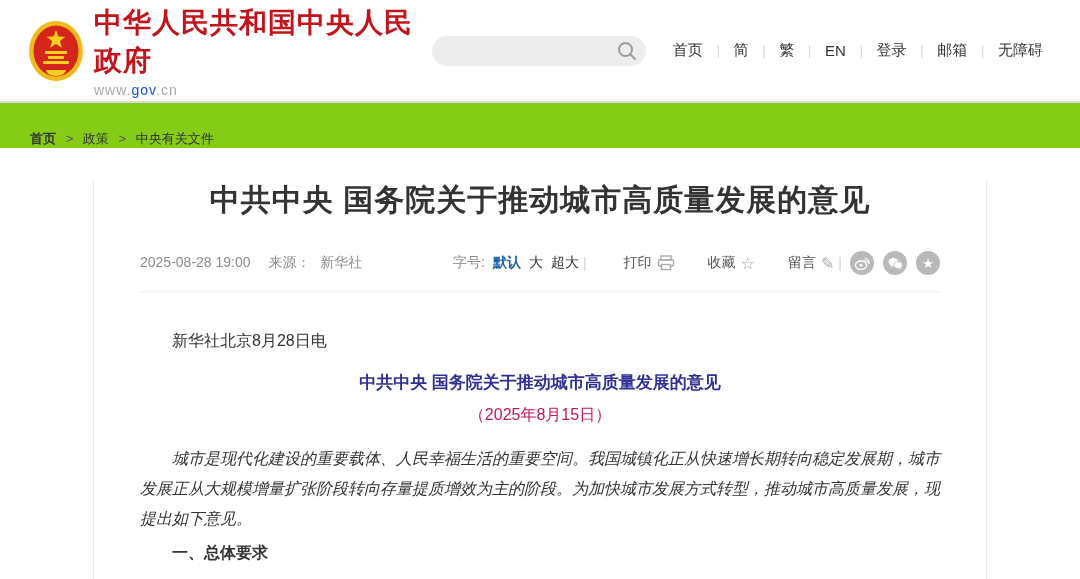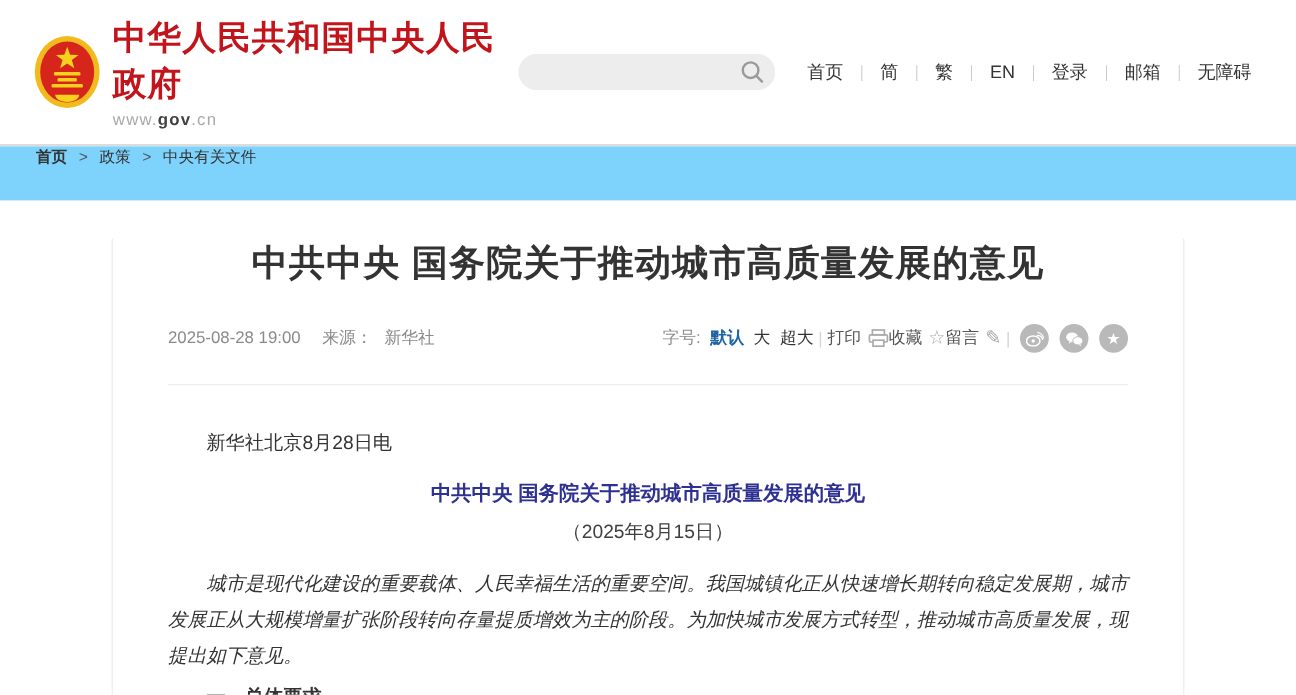--- a/index.html
+++ b/index.html
@@ -5,96 +5,96 @@
   * { margin: 0; padding: 0; box-sizing: border-box; }
   html, body { background: #fff; }
   body {
     width: 1080px; height: 579px; overflow: hidden;
     font-family: "Liberation Sans", "DejaVu Sans", sans-serif;
     color: #333;
   }
 
   
   .site-header {
-    height: 122px; background: #fff;
+    height: 103px; background: #fff;
     border-bottom: 2px solid #dcdcdc;
     display: flex; align-items: center;
     padding: 0 28px;
   }
   .logo-group { display: flex; align-items: center; gap: 10px; }
   .emblem { width: 56px; height: 62px; flex: 0 0 auto; }
   .site-title-block { display: flex; flex-direction: column; gap: 2px; }
   .site-title { font-size: 28px; font-weight: bold; color: #c2151b; letter-spacing: 1px; }
   .site-url { font-size: 14px; color: #a9a9a9; letter-spacing: 1px; }
-  .site-url .gov { color: #404040; font-weight: bold; }
+  .site-url .gov { color: #1d4ed8; font-weight: normal; }
 
   .header-right { margin-left: auto; display: flex; align-items: center; gap: 18px; }
   .search-box {
     position: relative; width: 214px; height: 30px;
     background: #ededed; border-radius: 16px;
   }
   .search-input {
     width: 100%; height: 100%; border: none; outline: none; background: transparent;
     padding: 0 36px 0 14px; font-size: 13px; color: #555;
     font-family: "Liberation Sans", "DejaVu Sans", sans-serif;
   }
   .search-icon-btn {
     position: absolute; right: 8px; top: 4px; width: 22px; height: 22px;
     background: transparent; border: none; cursor: pointer; padding: 0;
   }
   .top-nav { display: flex; align-items: center; font-size: 15px; color: #333; white-space: nowrap; }
   .top-nav a { color: #333; text-decoration: none; padding: 0 9px; cursor: pointer; }
   .top-nav .sep { color: #c9c9c9; font-size: 13px; }
 
   
-  .breadcrumb-bar { height: 45px; display: flex; align-items: flex-start; padding: 0 30px; background: #7dd3fc; }
+  .breadcrumb-bar { height: 45px; display: flex; align-items: flex-end; padding: 0 30px; background: #84cc16; }
   .breadcrumb { font-size: 13px; color: #333; }
   .breadcrumb .crumb { cursor: pointer; }
   .breadcrumb .crumb-first { font-weight: bold; }
   .breadcrumb .bc-sep { margin: 0 6px; color: #555; }
 
   
   .content-card {
     margin: 0 93px; height: 434px;
     border-left: 1px solid #ececec; border-right: 1px solid #ececec;
     padding: 0 46px;
   }
   .article-title {
     margin-top: 32px; text-align: center;
     font-size: 30px; font-weight: bold; color: #333; letter-spacing: 1px;
   }
 
   .meta-row {
     margin-top: 30px; display: flex; align-items: center;
     font-size: 14px; color: #8a8a8a;
-    padding-bottom: 26px; border-bottom: 1px solid #ededed;
+    padding-bottom: 16px; border-bottom: 1px solid #ededed;
   }
   .meta-left { white-space: nowrap; }
   .meta-left .source-name { color: #8a8a8a; margin-left: 6px; }
   .meta-right { margin-left: auto; display: flex; align-items: center; white-space: nowrap; }
   .fontsize-group { display: flex; align-items: center; gap: 8px; }
   .fs-label { color: #8a8a8a; }
   .fs-opt { color: #333; cursor: pointer; }
   .fs-opt.active { color: #1c63a5; font-weight: bold; }
   .meta-sep { color: #d5d5d5; margin: 0 4px; }
-  .tool { display: flex; align-items: center; gap: 5px; color: #555; cursor: pointer; }
+  .tool { display: flex; align-items: center; gap: 5px; color: #555; cursor: pointer; margin-left: 33px; }
   .tool .glyph { color: #aaa; font-size: 16px; }
   .share-group { display: flex; align-items: center; gap: 9px; margin-left: 4px; }
   .share-circle {
     width: 24px; height: 24px; border-radius: 50%; background: #b9b9b9;
     display: flex; align-items: center; justify-content: center; cursor: pointer;
   }
   .share-circle .star-glyph { color: #fff; font-size: 13px; line-height: 1; }
 
   
   .article-body { margin-top: 34px; font-size: 16px; line-height: 30px; color: #333; }
   .para { text-indent: 2em; text-align: justify; }
   .dateline { margin-bottom: 12px; }
   .doc-title { text-align: center; font-weight: bold; color: #2e3192; font-size: 17px; margin-bottom: 2px; }
-  .doc-date { text-align: center; color: #404040; font-size: 16px; margin-bottom: 14px; }
+  .doc-date { text-align: center; color: #be185d; font-size: 16px; margin-bottom: 14px; }
   .body-para { margin-bottom: 4px; font-style: italic; }
   .section-heading { text-indent: 2em; font-weight: bold; margin: 4px 0 6px 0; }
 </style>
 </head>
 <body>
 
 <header class="site-header">
   <div class="logo-group">
     <svg class="emblem" viewBox="0 0 56 62">
       <ellipse cx="28" cy="31" rx="27" ry="30" fill="#f2bb1d"></ellipse>

